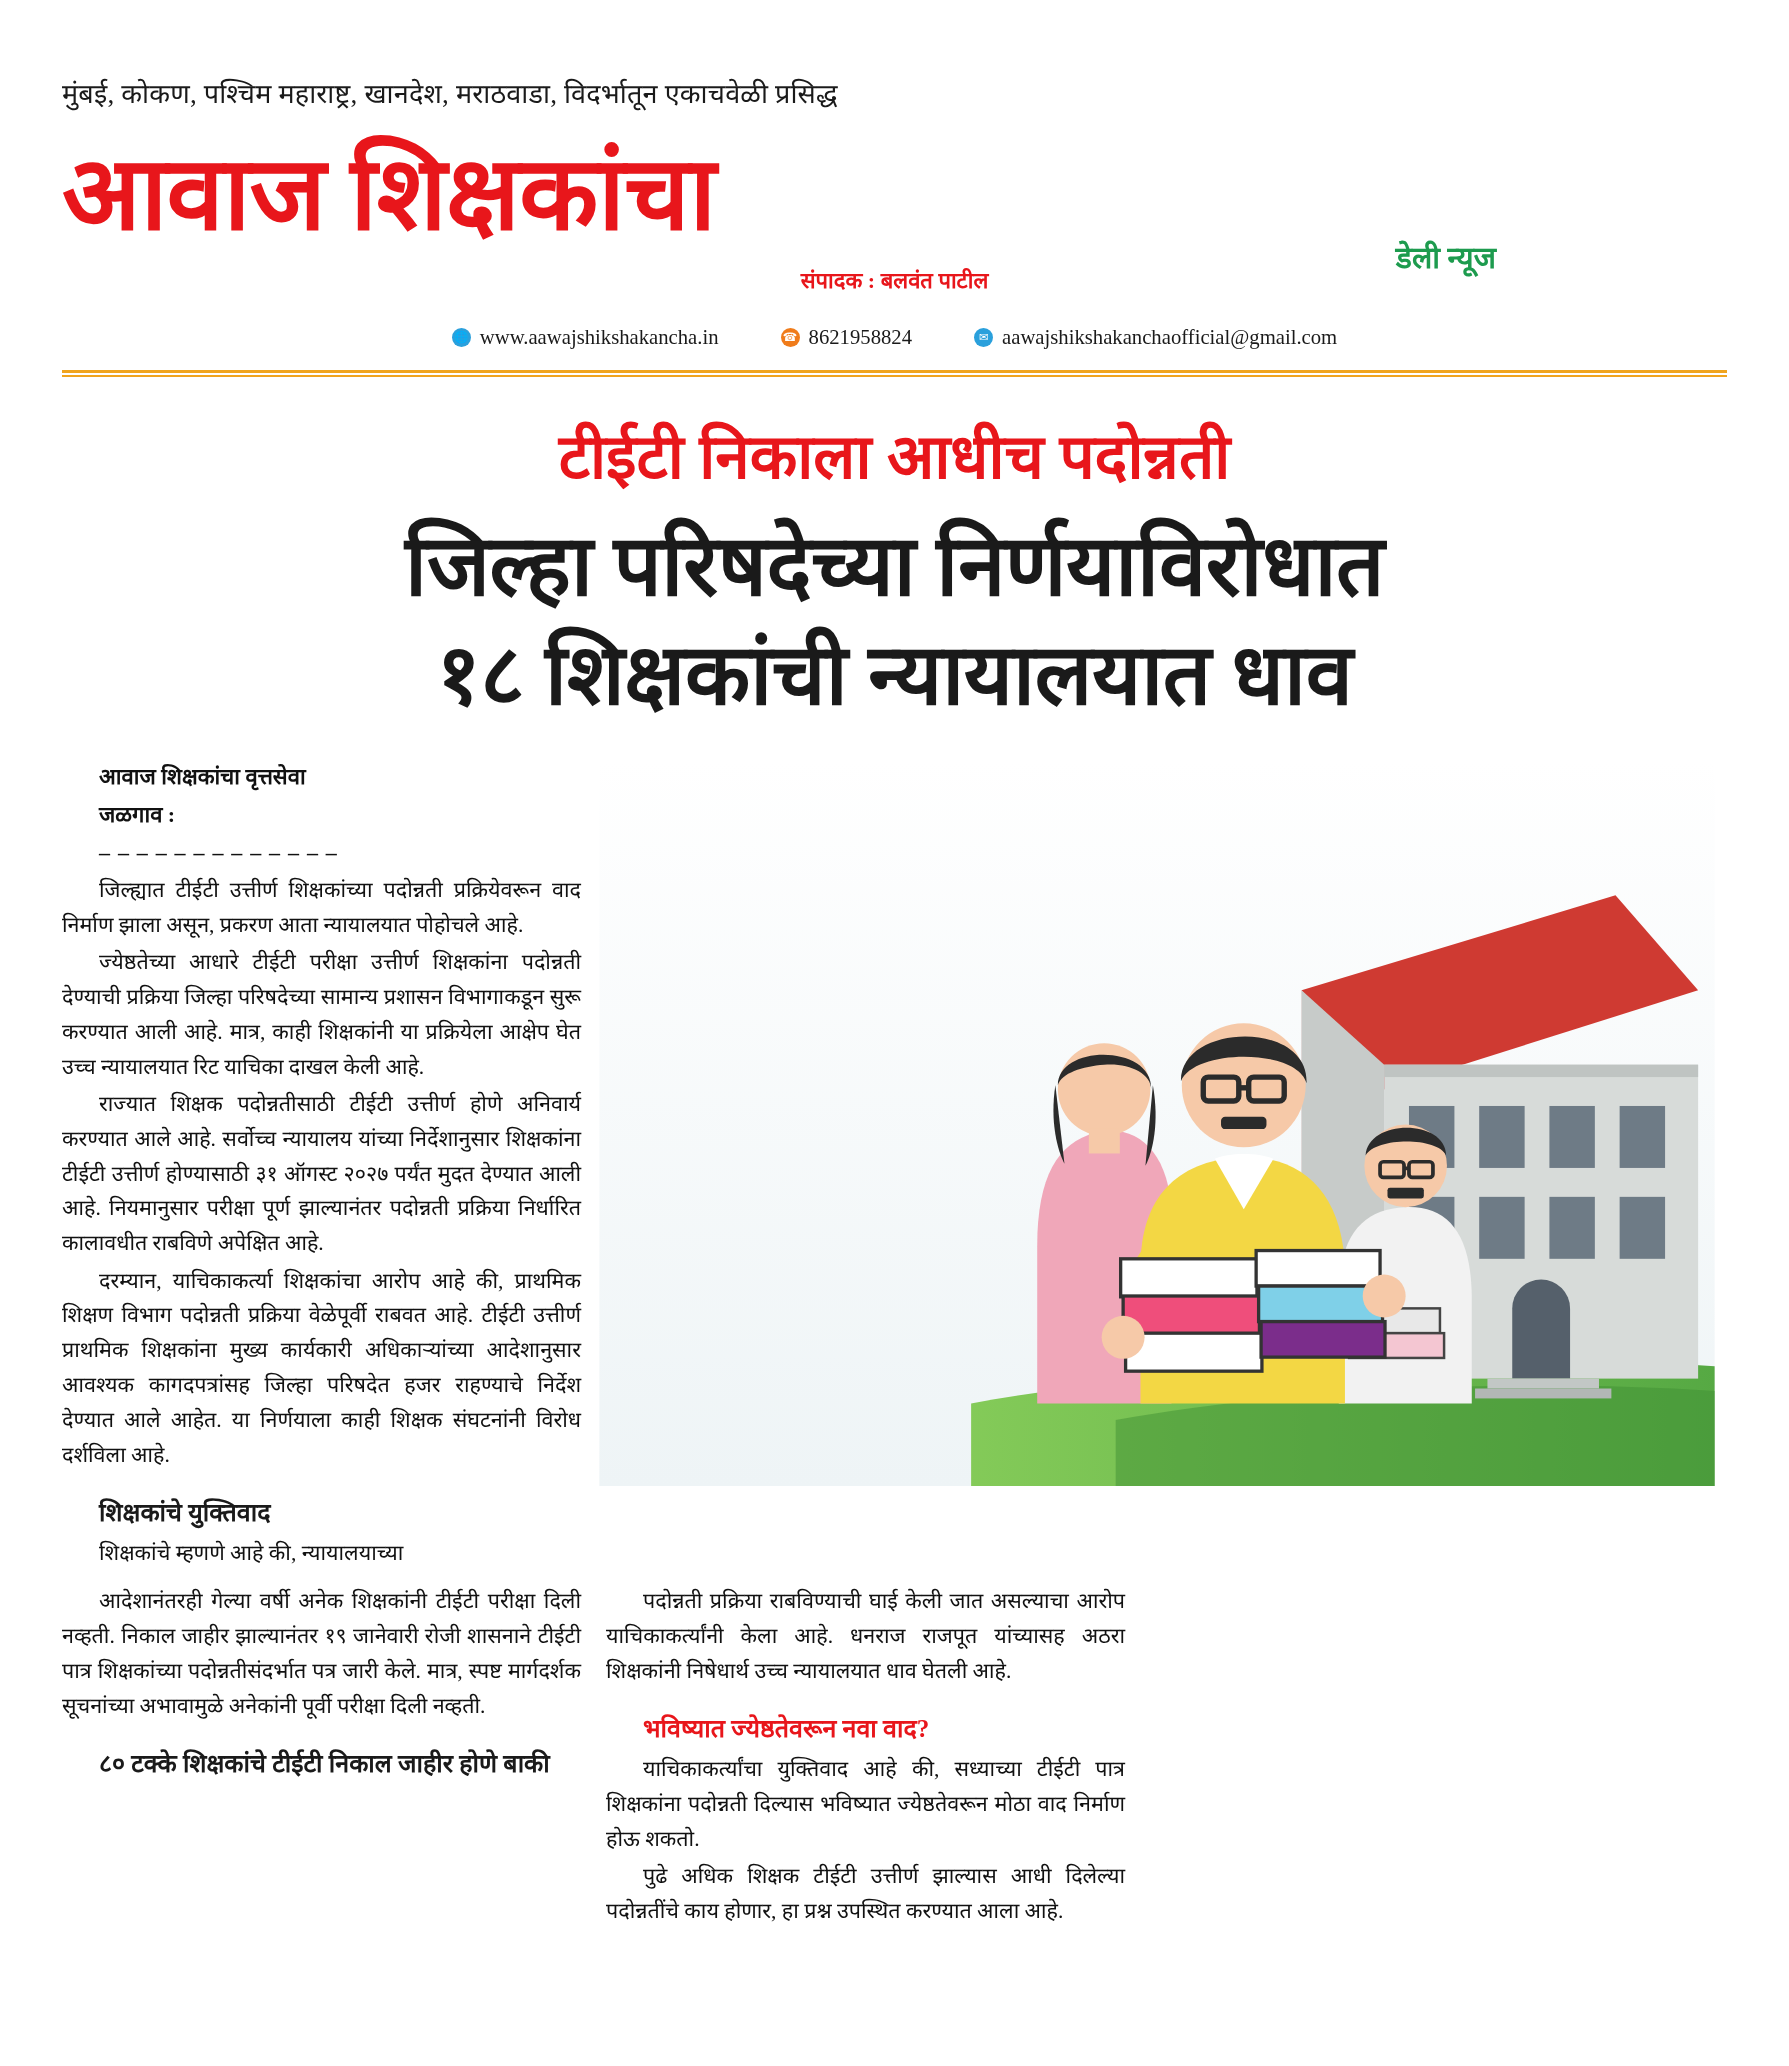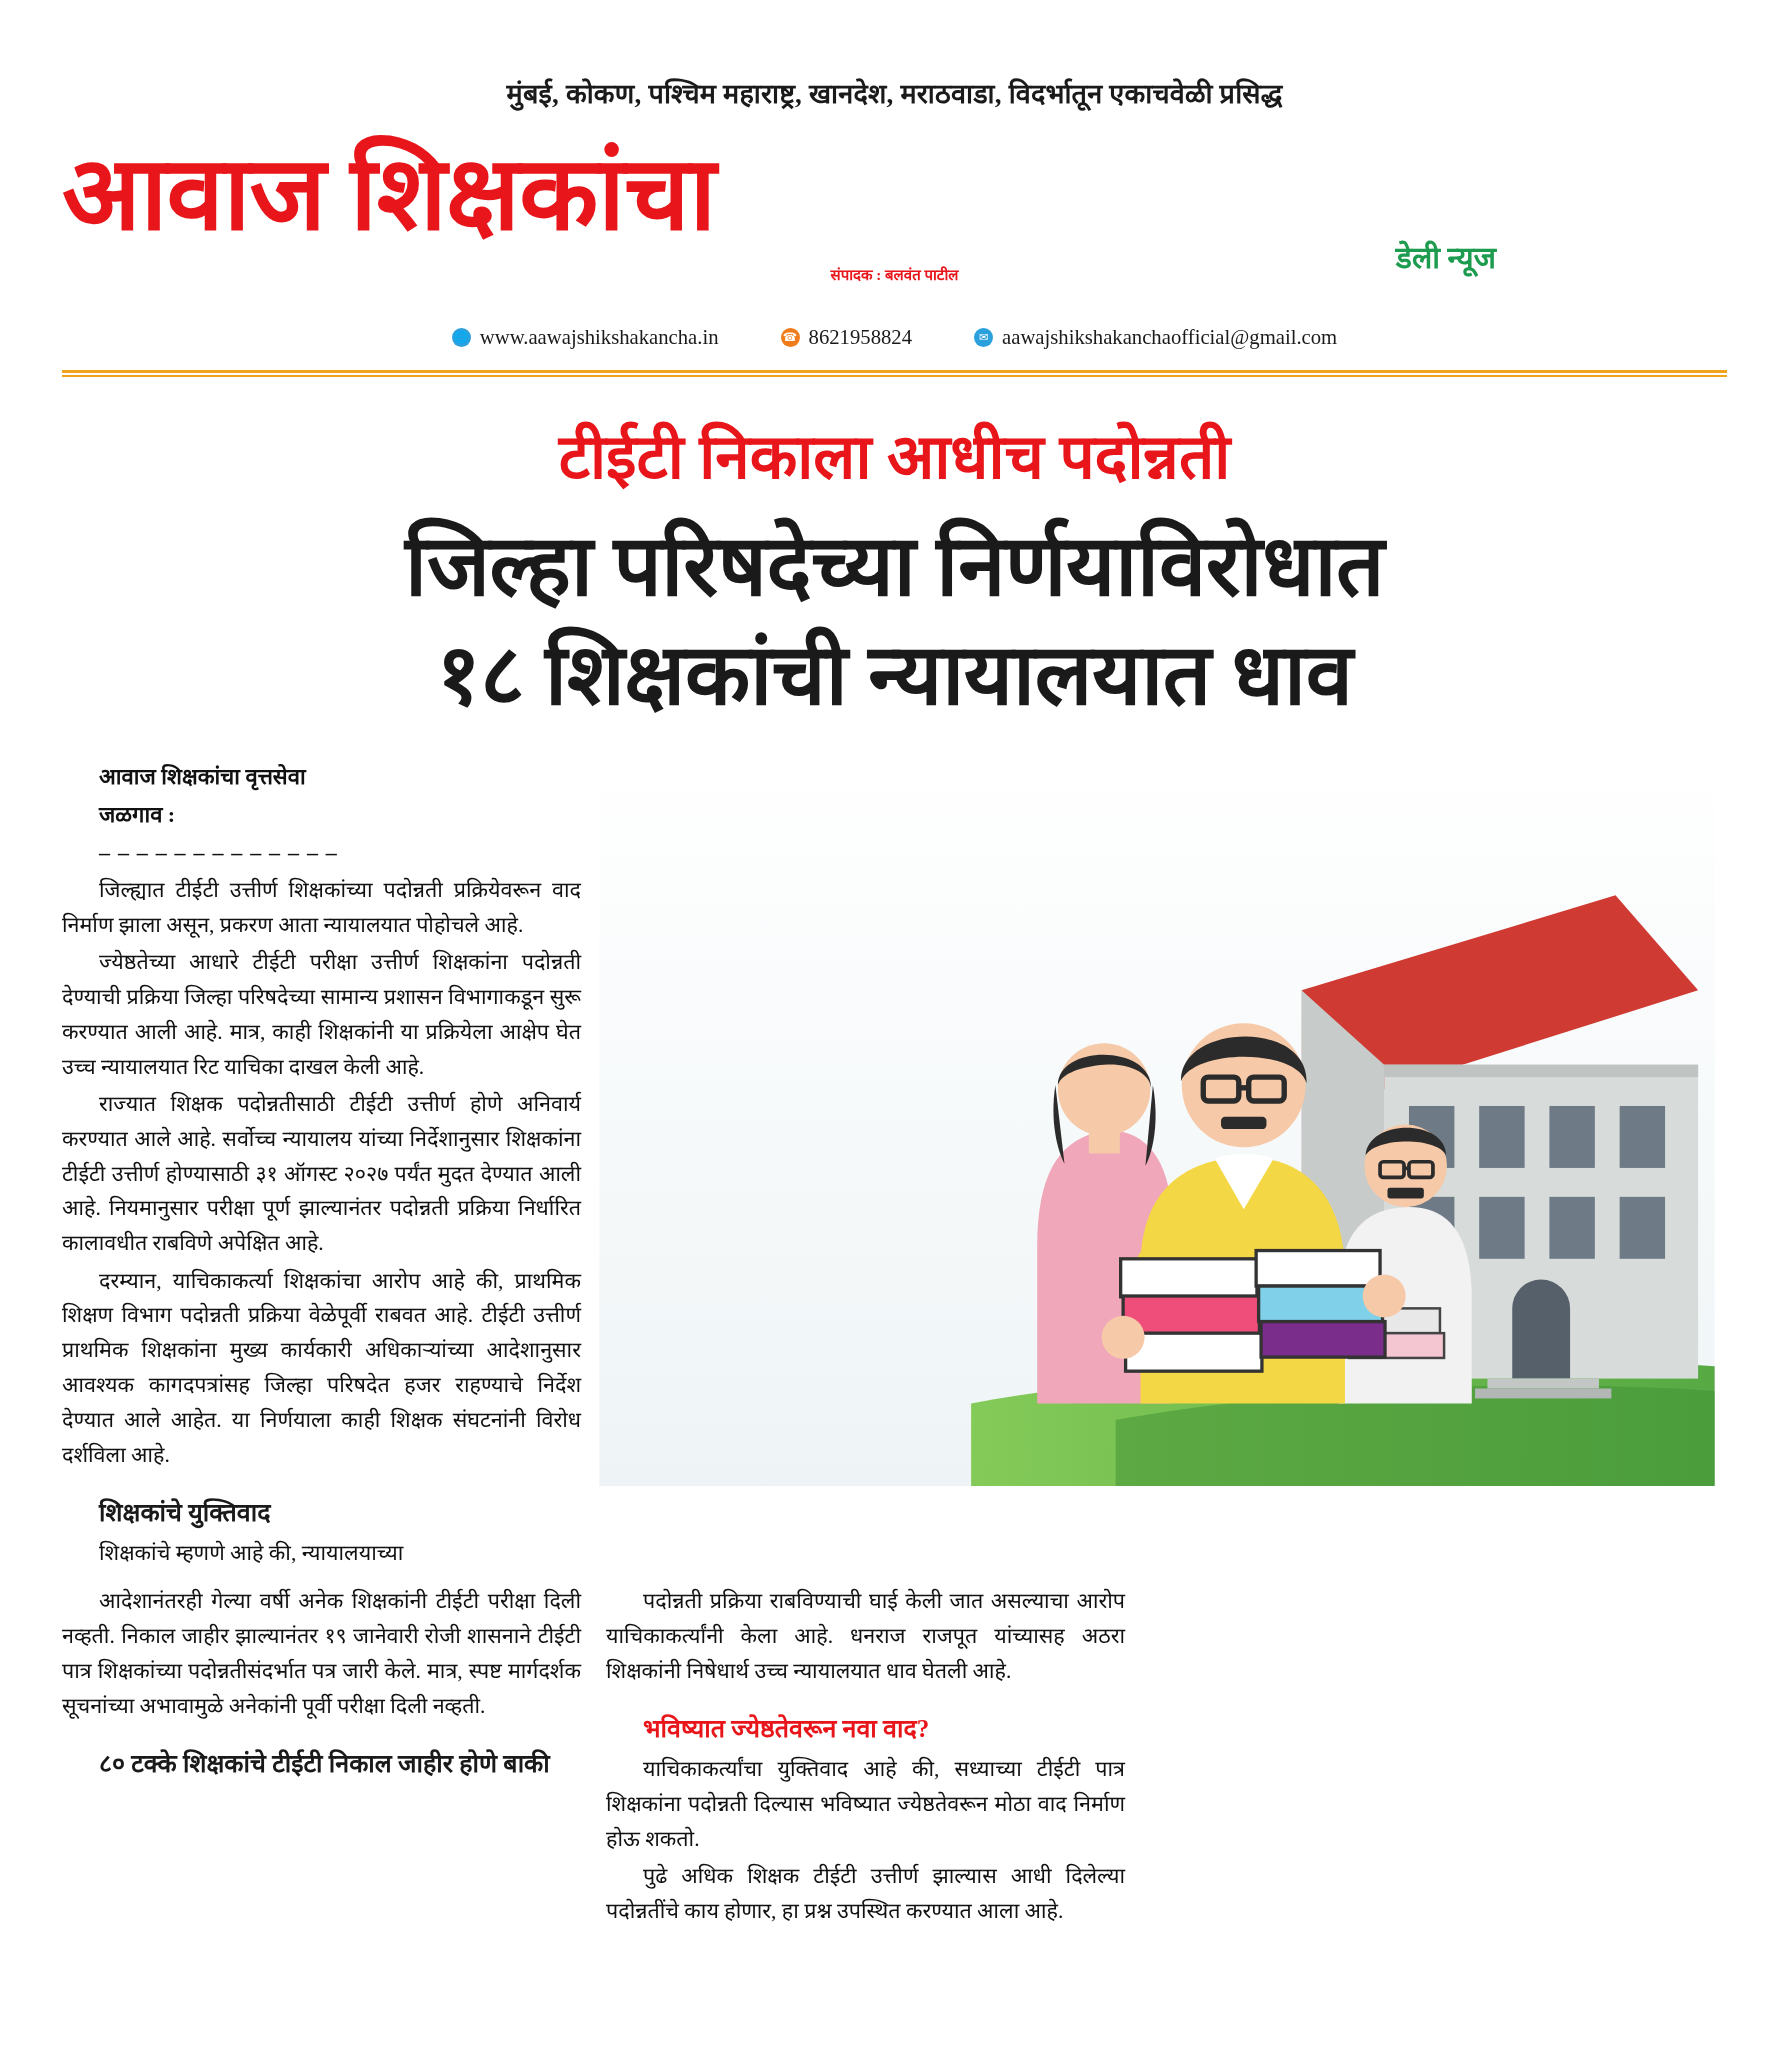--- a/index.html
+++ b/index.html
@@ -18,23 +18,22 @@
   .page {
     width: 1789px;
     height: 2577px;
     position: relative;
     background: #fff;
     padding: 0 62px;
   }
 
   
   .tagline {
-    text-align: center;
-    font-family: "Liberation Serif", serif;
-    font-weight: bold;
+    font-family: "Liberation Serif", serif;
+    font-weight: normal;
     font-size: 27px;
     color: #1a1a1a;
     padding-top: 74px;
     letter-spacing: 0.2px;
   }
 
   .paper-title {
     text-align: left;
     font-family: "Liberation Serif", serif;
     font-weight: bold;
@@ -47,21 +46,21 @@
 
   .subline {
     position: relative;
     height: 45px;
     margin-top: 4.1px;
   }
   .editor {
     text-align: center;
     color: #e8161b;
     font-weight: bold;
-    font-size: 15px;
+    font-size: 22px;
     position: absolute;
     left: 0; right: 0;
     top: 11.6px;
   }
   .daily-news {
     position: absolute;
     right: 231px;
     top: -16.5px;
     color: #1d9b4e;
     font-weight: bold;

